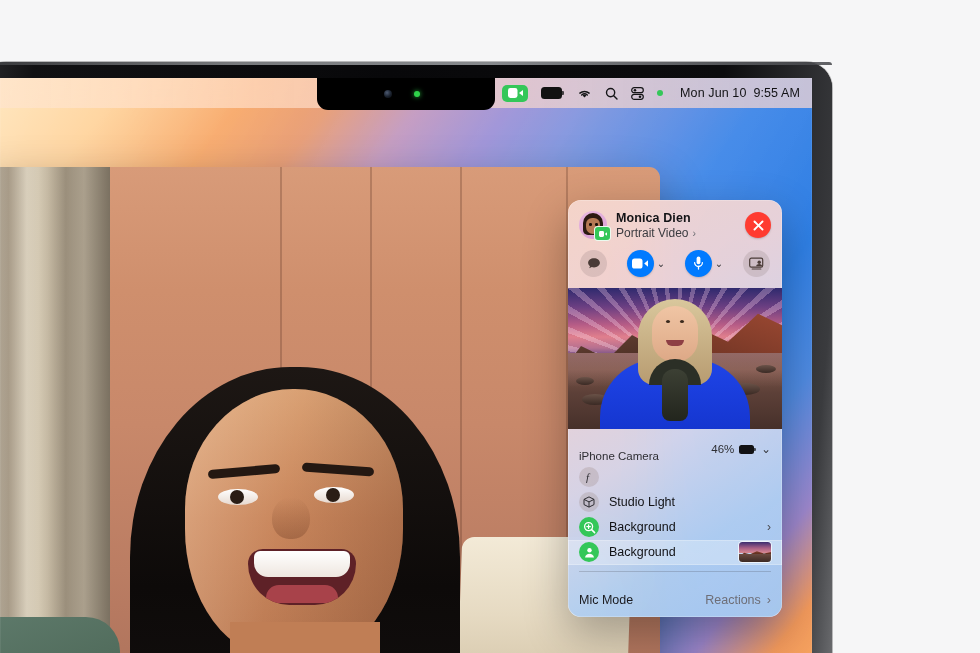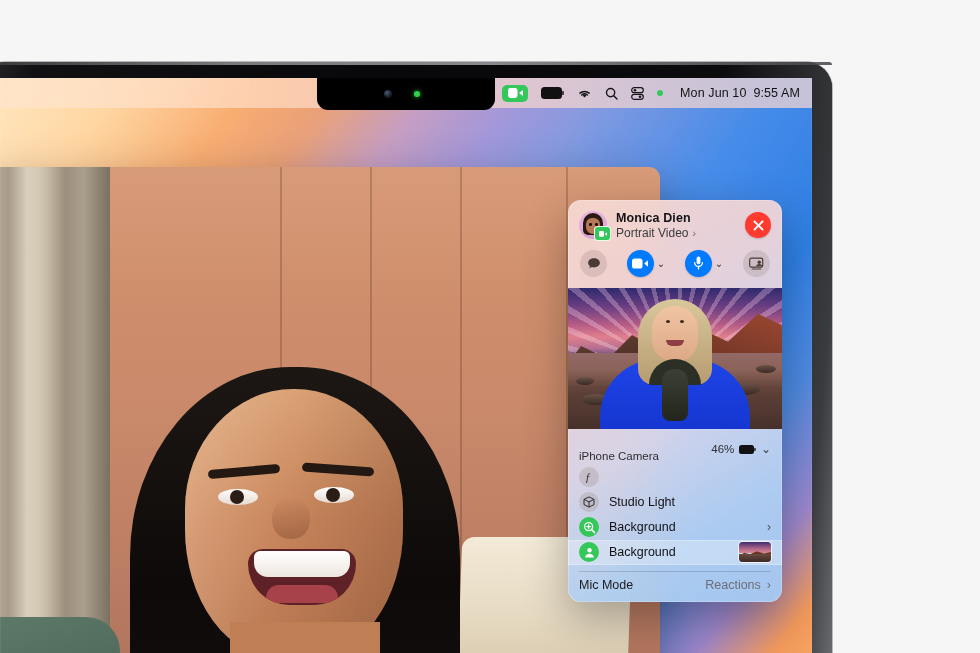--- a/index.html
+++ b/index.html
@@ -232,21 +232,21 @@
   .mi-ch{font-size:12px;color:#4a4a50;}
   .thumb{
     width:32px;height:20px;border-radius:3.5px;overflow:hidden;position:relative;
     box-shadow:0 0 0 1px rgba(255,255,255,.7);
   }
   .th-sky{position:absolute;left:0;right:0;top:0;height:52%;background:linear-gradient(180deg,#3b2d70,#a85f86 55%,#d98a93);}
   .th-mt{position:absolute;left:0;right:0;top:36%;height:34%;background:linear-gradient(180deg,#8d4630,#4a2418);
     clip-path:polygon(0% 100%,16% 46%,34% 70%,56% 26%,78% 58%,100% 34%,100% 100%);}
   .th-lake{position:absolute;left:0;right:0;bottom:0;height:42%;background:linear-gradient(180deg,#6b4b40,#3c2a24);}
   .divider{height:.5px;background:rgba(60,60,67,.22);margin:6px 11px 0 11px;}
-  .mic-row{display:flex;align-items:center;justify-content:space-between;padding:7px 11px 10px 11px;}
+  .mic-row{display:flex;align-items:center;justify-content:space-between;padding:22px 11px 10px 11px;}
   .mic-row .l{font-size:12.5px;color:#1b1b1f;}
   .mic-row .r{display:flex;align-items:center;gap:6px;font-size:12.5px;color:#6e6e77;}
 
   
   .screen-inner-edge{position:absolute;inset:0;pointer-events:none;box-shadow:0 0 0 1px rgba(255,255,255,.07) inset;}
 </style>
 </head>
 <body>
 
 <div class="stage">

